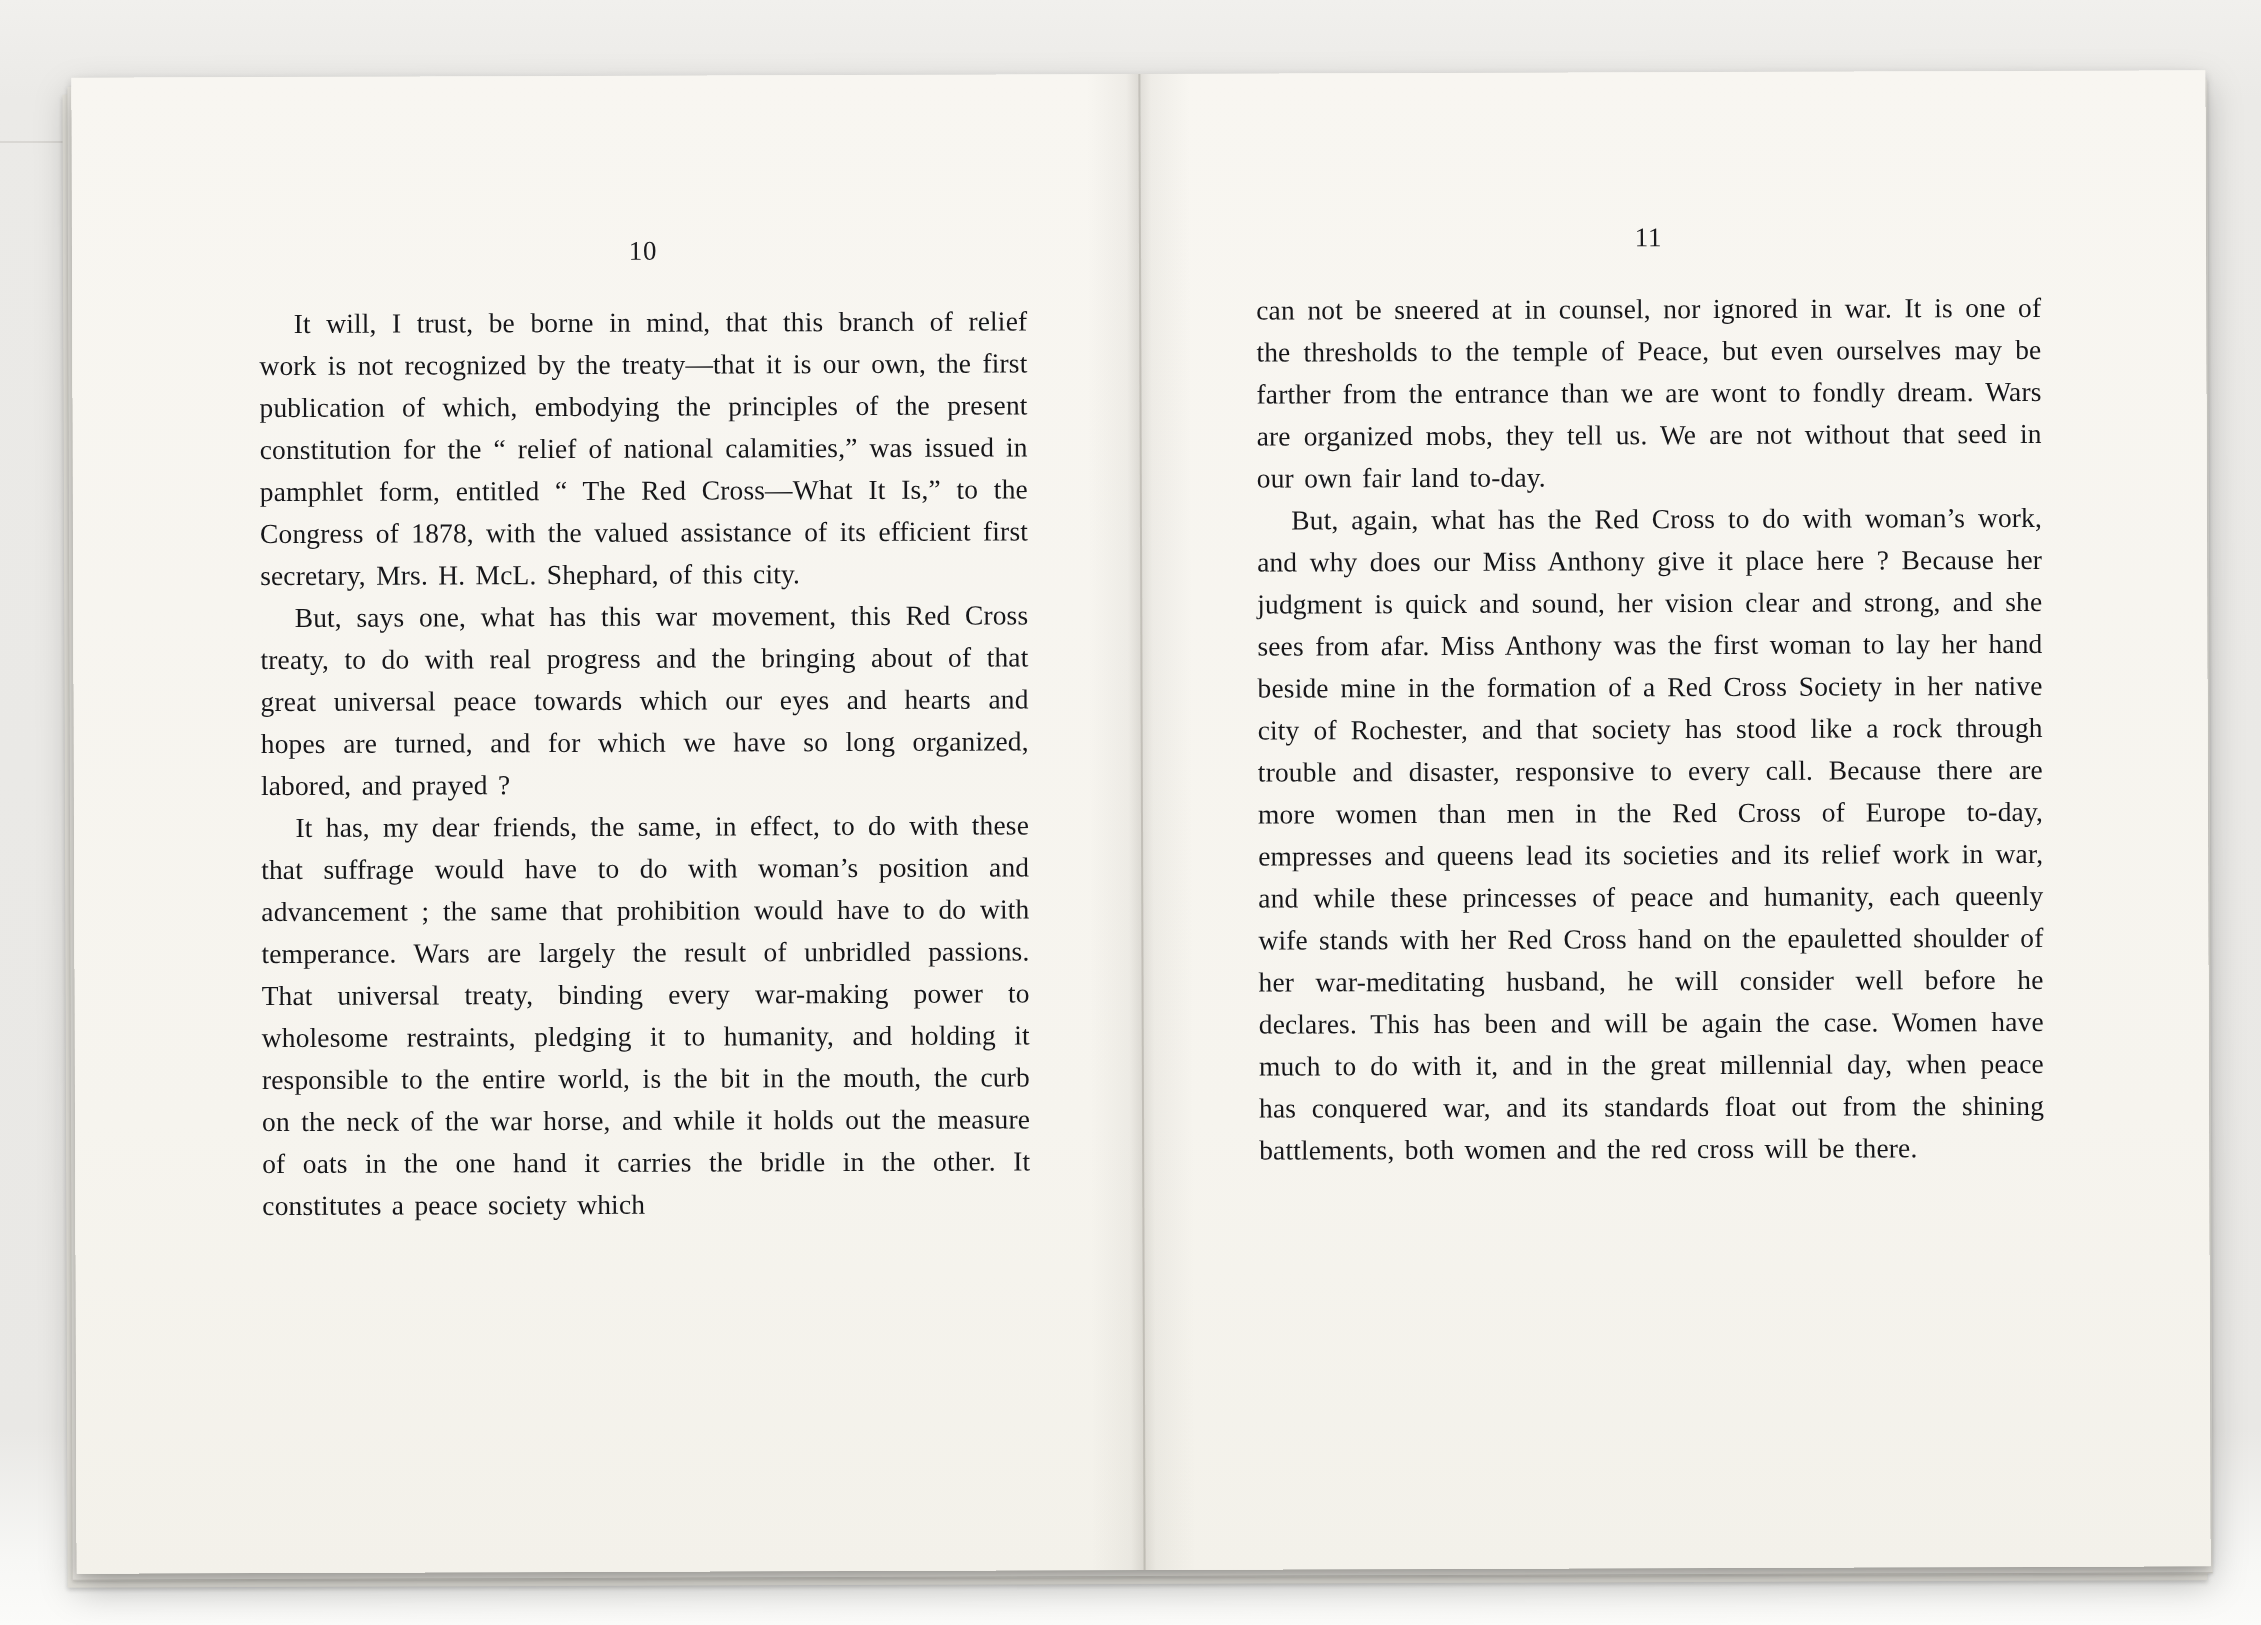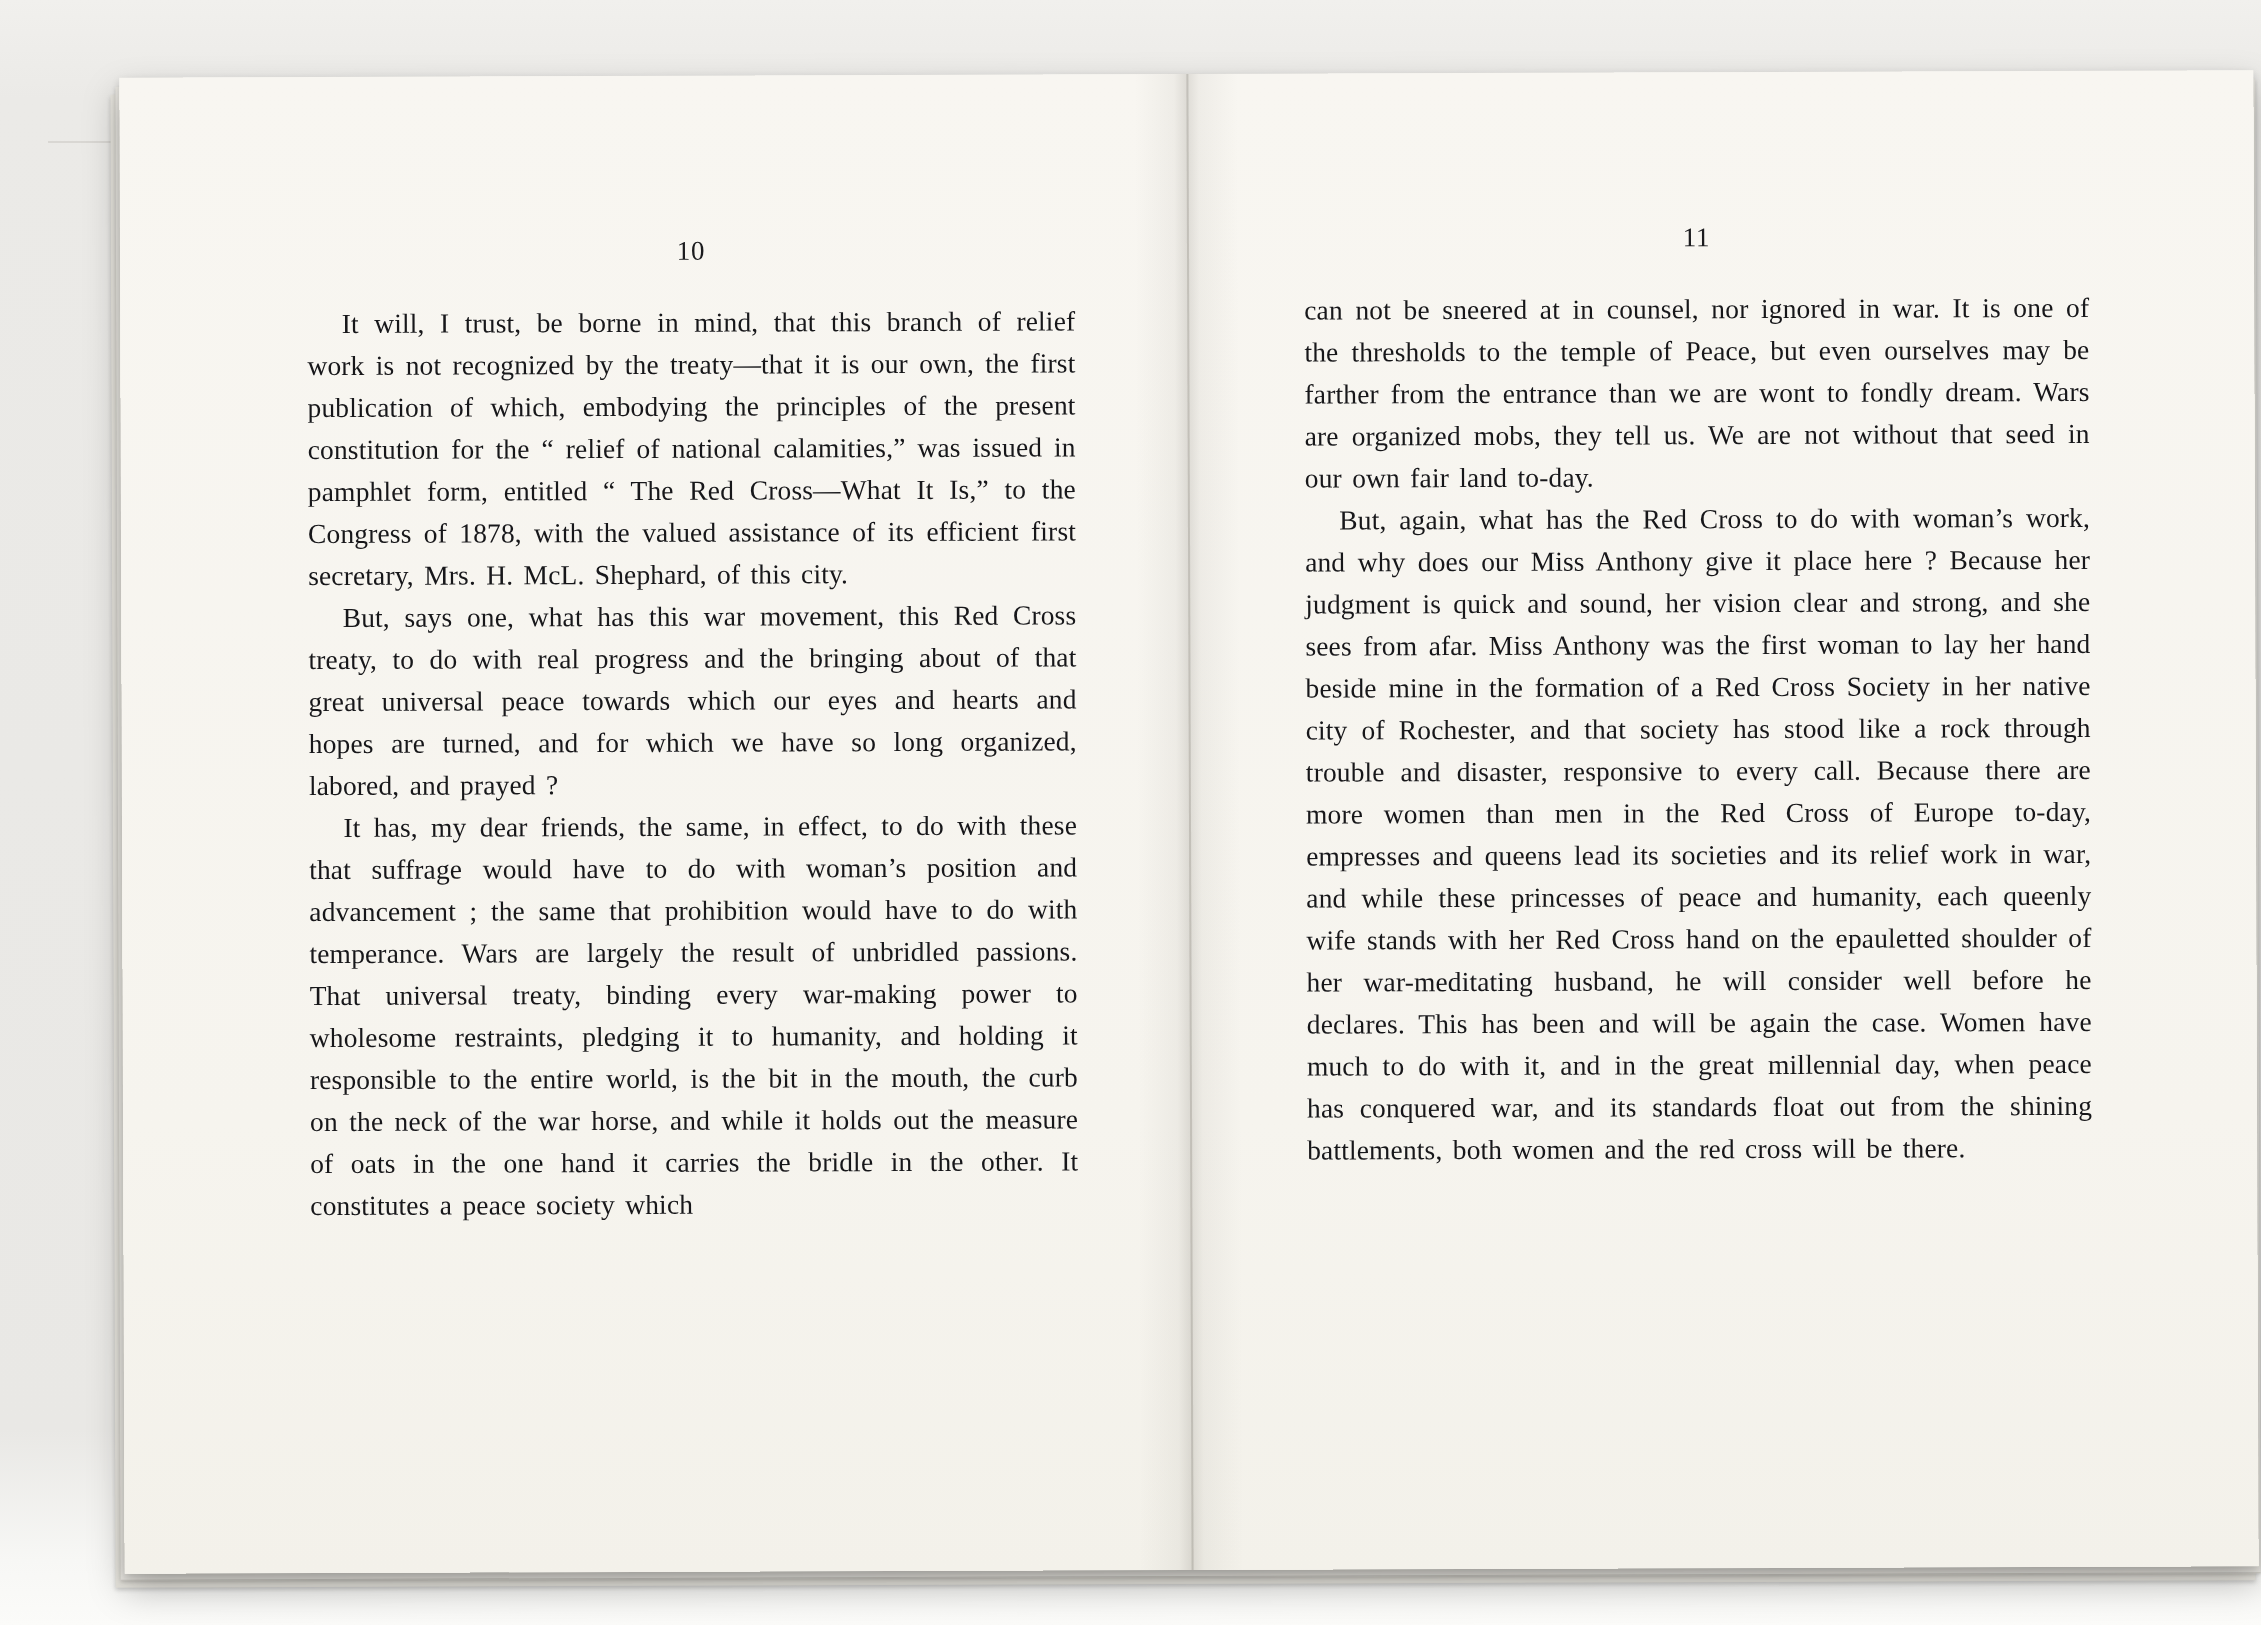--- a/index.html
+++ b/index.html
@@ -5,21 +5,21 @@
   html, body { margin: 0; padding: 0; }
   body {
     width: 2261px;
     height: 1625px;
     position: relative;
     overflow: hidden;
     background: linear-gradient(180deg, #f1f0ed 0%, #ebeae7 6%, #e9e8e5 88%, #f7f7f5 96%, #fbfbf9 100%);
     font-family: "Liberation Serif", "DejaVu Serif", serif;
   }
 
-  .scene { position: absolute; inset: 0; margin-left: 48px; }
+  .scene { position: absolute; inset: 0; }
 
   
   .scan-line {
     position: absolute;
     left: 0; top: 141px;
     width: 89px; height: 2.2px;
     background: #d9d7d3;
   }
 
   

